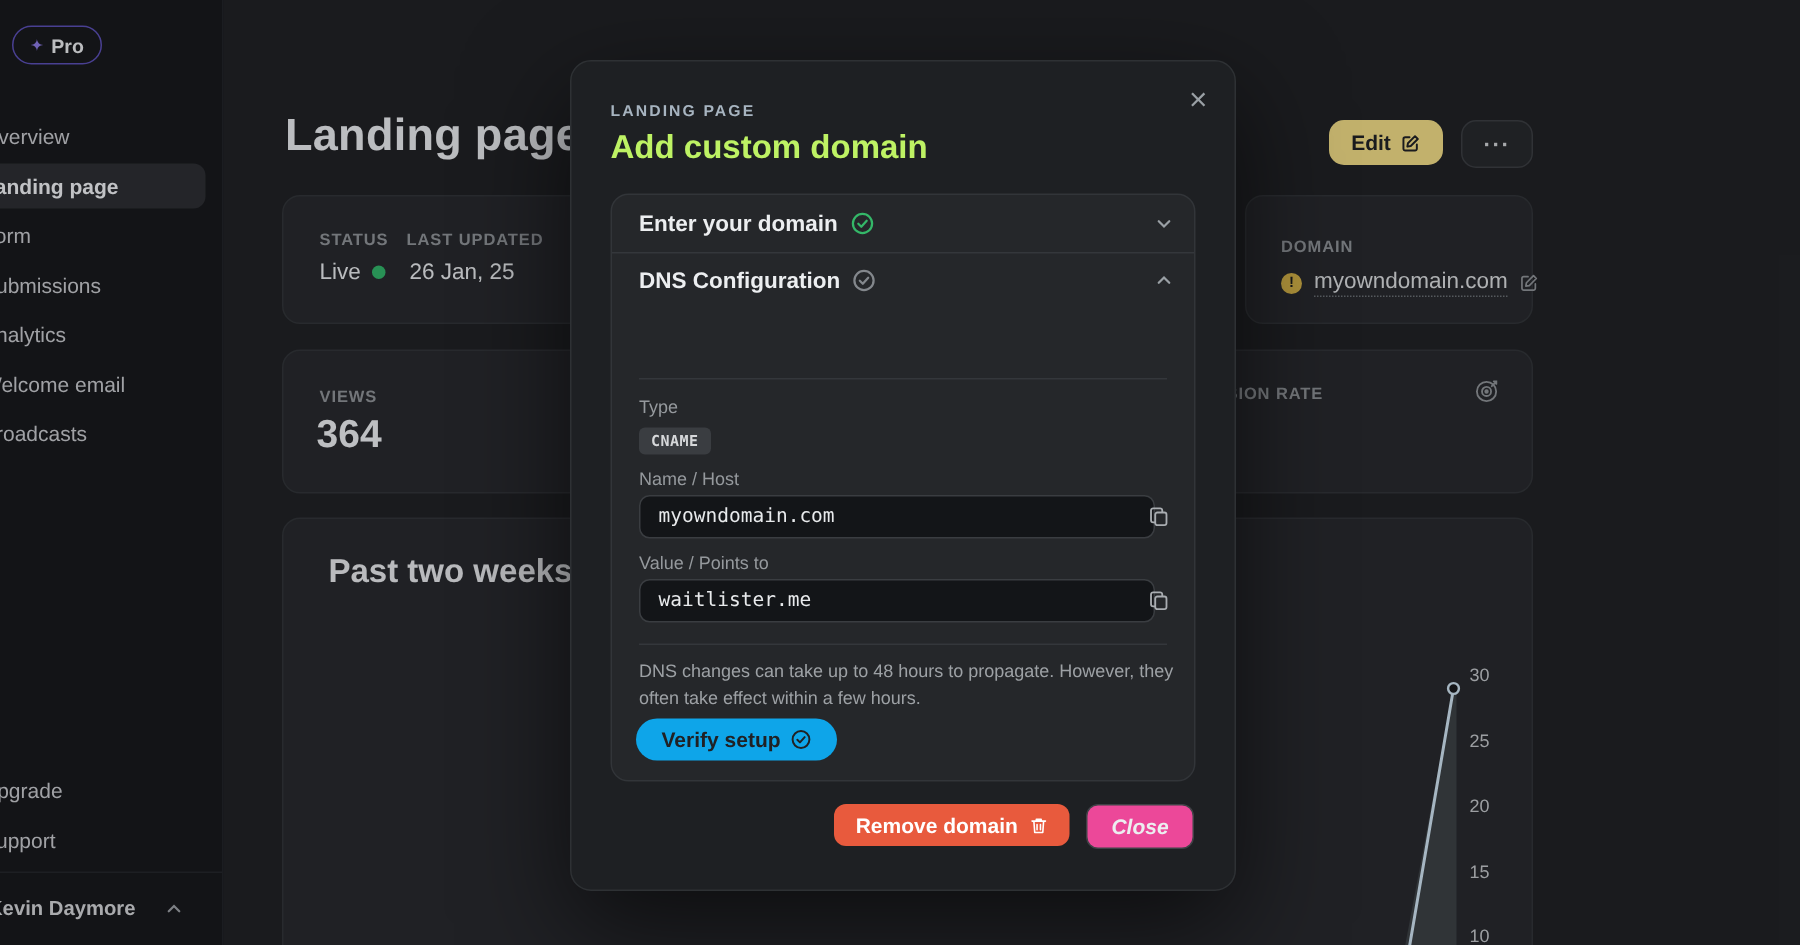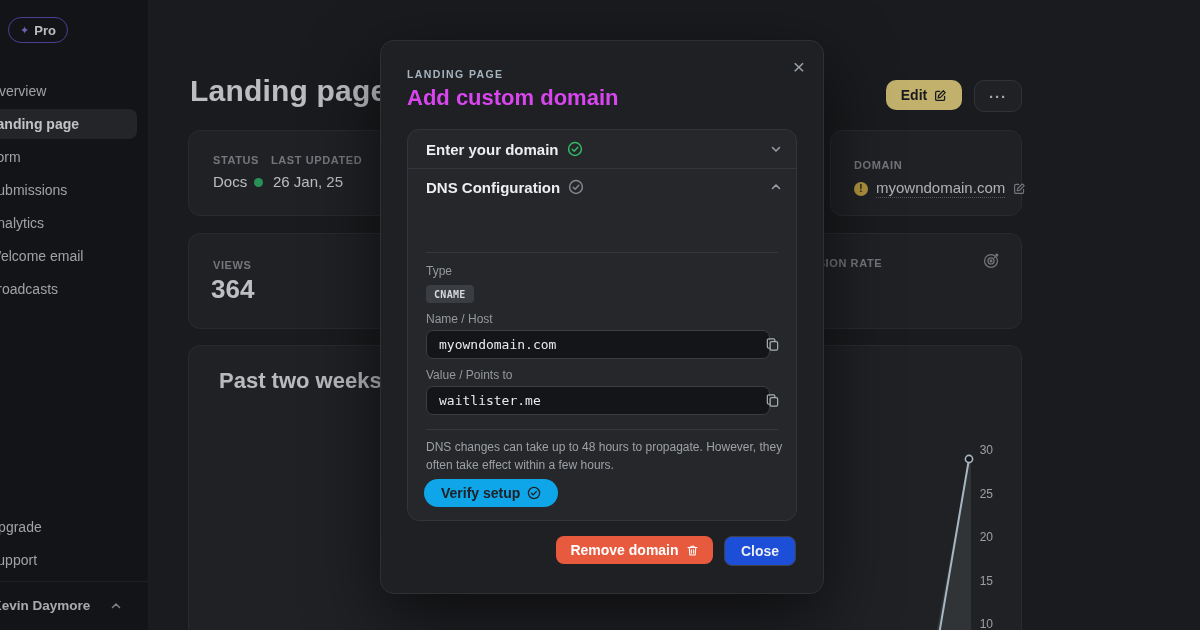--- a/index.html
+++ b/index.html
@@ -41,39 +41,39 @@
   .domain-val{font-size:15px;color:#dadcde;border-bottom:1px dotted #6a6e72;padding-bottom:1px;cursor:pointer;}
   .warn{display:inline-flex;align-items:center;justify-content:center;width:14px;height:14px;border-radius:50%;
         background:#d9b648;color:#1c1d1f;font-size:10px;font-weight:bold;}
   .chart-title{font-size:22px;font-weight:bold;color:#e6e8ea;}
   
   .backdrop{left:0;top:0;width:1200px;height:630px;background:rgba(6,7,9,0.2);z-index:50;}
   .modal{left:380px;top:40px;width:442px;height:552px;background:#1e2023;border:1px solid #2e3134;border-radius:14px;
          box-shadow:0 24px 70px rgba(0,0,0,.6);z-index:60;}
   .modal .close{right:14px;top:10px;font-size:21px;color:#9aa0a5;cursor:pointer;padding:4px;}
   .eyebrow{left:26px;top:27px;font-size:10.5px;font-weight:bold;letter-spacing:1.4px;color:#a7b4c0;}
-  .mtitle{left:26px;top:44px;font-size:22px;font-weight:bold;color:#d946ef;}
+  .mtitle{left:26px;top:44px;font-size:22px;font-weight:bold;color:#bef264;}
   .panel{left:26px;top:88px;width:390px;height:392px;background:#25272a;border:1px solid #323539;border-radius:12px;box-sizing:border-box;}
   .steprow{left:18px;right:14px;height:20px;display:flex;align-items:center;gap:8px;cursor:pointer;}
   .steprow .t{font-size:15px;font-weight:bold;color:#eceef0;}
   .steprow .grow{flex:1;}
   .hdiv{height:1px;background:#34373b;}
   .ptext{font-size:13px;color:#c3c6c9;line-height:1.45;}
   .flabel{font-size:12px;color:#95999d;}
   .cname{left:18px;top:155px;height:18px;padding:0 8px;display:inline-flex;align-items:center;background:#3a3d41;border-radius:4px;
          font-family:"DejaVu Sans Mono",monospace;font-size:10px;font-weight:bold;color:#d6d8da;letter-spacing:.3px;}
   .dnsinput{left:18px;width:330px;height:27px;background:#131518;border:1px solid #3a3d41;border-radius:7px;
             font-family:"DejaVu Sans Mono",monospace;font-size:13px;color:#e8eaec;padding:0 0 0 12px;box-sizing:content-box;
             display:flex;align-items:center;}
   .copybtn{left:354px;width:20px;height:20px;color:#a9adb1;cursor:pointer;display:flex;align-items:center;justify-content:center;}
   .note{left:18px;top:308px;width:366px;font-size:12px;color:#9da1a5;line-height:1.5;}
   .verify-btn{left:16px;top:349px;height:28px;padding:0 17px;border-radius:14px;background:#0ea5e9;color:#202124;
               font-size:14px;display:inline-flex;}
   .remove-btn{left:175px;top:495px;width:157px;height:28px;border-radius:8px;background:#e85a3d;color:#fff;font-size:14px;}
-  .close-btn{left:343px;top:495px;width:70px;height:28px;border-radius:8px;background:#1d4ed8;border:1px solid #3f4246;color:#eceef0;font-size:14px;}
+  .close-btn{left:343px;top:495px;width:70px;height:28px;border-radius:8px;background:#ec4899;border:1px solid #3f4246;color:#eceef0;font-size:14px;font-style:italic;}
   svg{display:block;}
   .ico{flex:none;}
 </style>
 </head>
 <body>
 
 <div id="app">
 
   <div class="abs main">
     <div class="abs pagetitle">Landing page</div>
@@ -87,21 +87,21 @@
         </svg>
       </span>
     </div>
     <div class="abs btn more-btn">
       <span>···</span>
     </div>
 
     <div class="abs card" style="left:40px;top:88px;width:622px;height:84px;">
       <div class="abs minilabel" style="left:24px;top:23px;">STATUS</div>
       <div class="abs" style="left:24px;top:42px;">
-        <span class="val">Docs</span><span class="dot"></span>
+        <span class="val">Live</span><span class="dot"></span>
       </div>
       <div class="abs minilabel" style="left:82px;top:23px;">LAST UPDATED</div>
       <div class="abs val" style="left:84px;top:42px;">26 Jan, 25</div>
     </div>
 
     <div class="abs card" style="left:682px;top:88px;width:190px;height:84px;">
       <div class="abs minilabel" style="left:23px;top:28px;">DOMAIN</div>
       <div class="abs" style="left:23px;top:48px;display:flex;align-items:center;gap:8px;">
         <span class="warn">!</span>
         <span class="domain-val">myowndomain.com</span>

